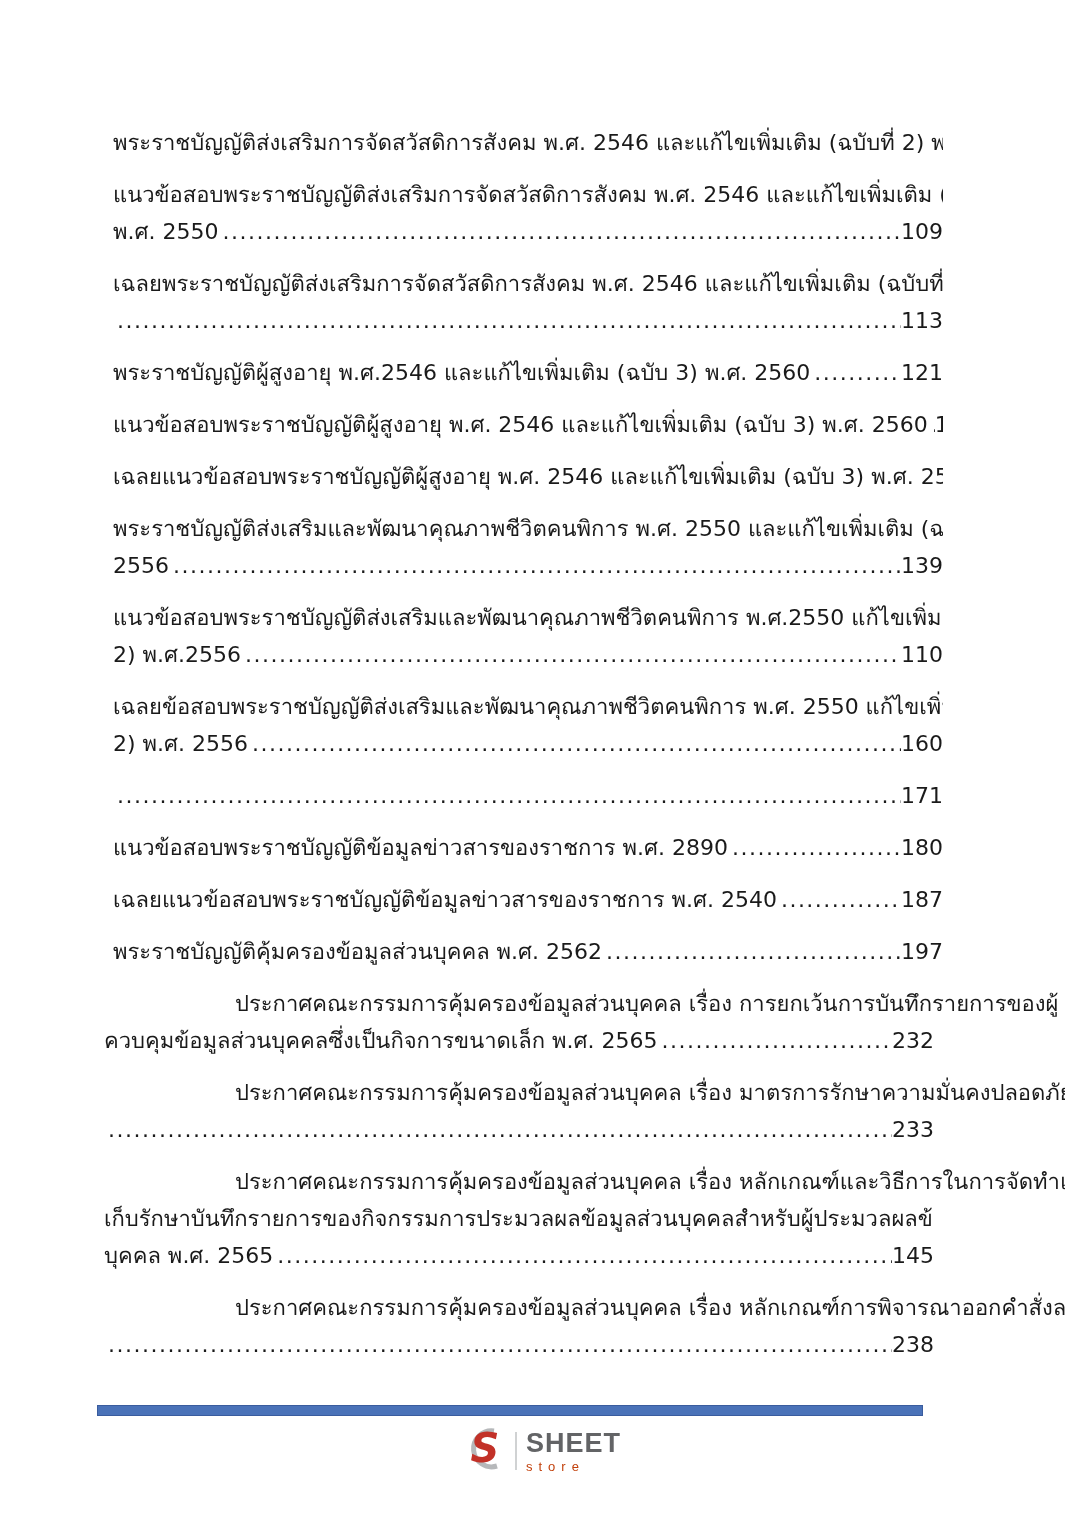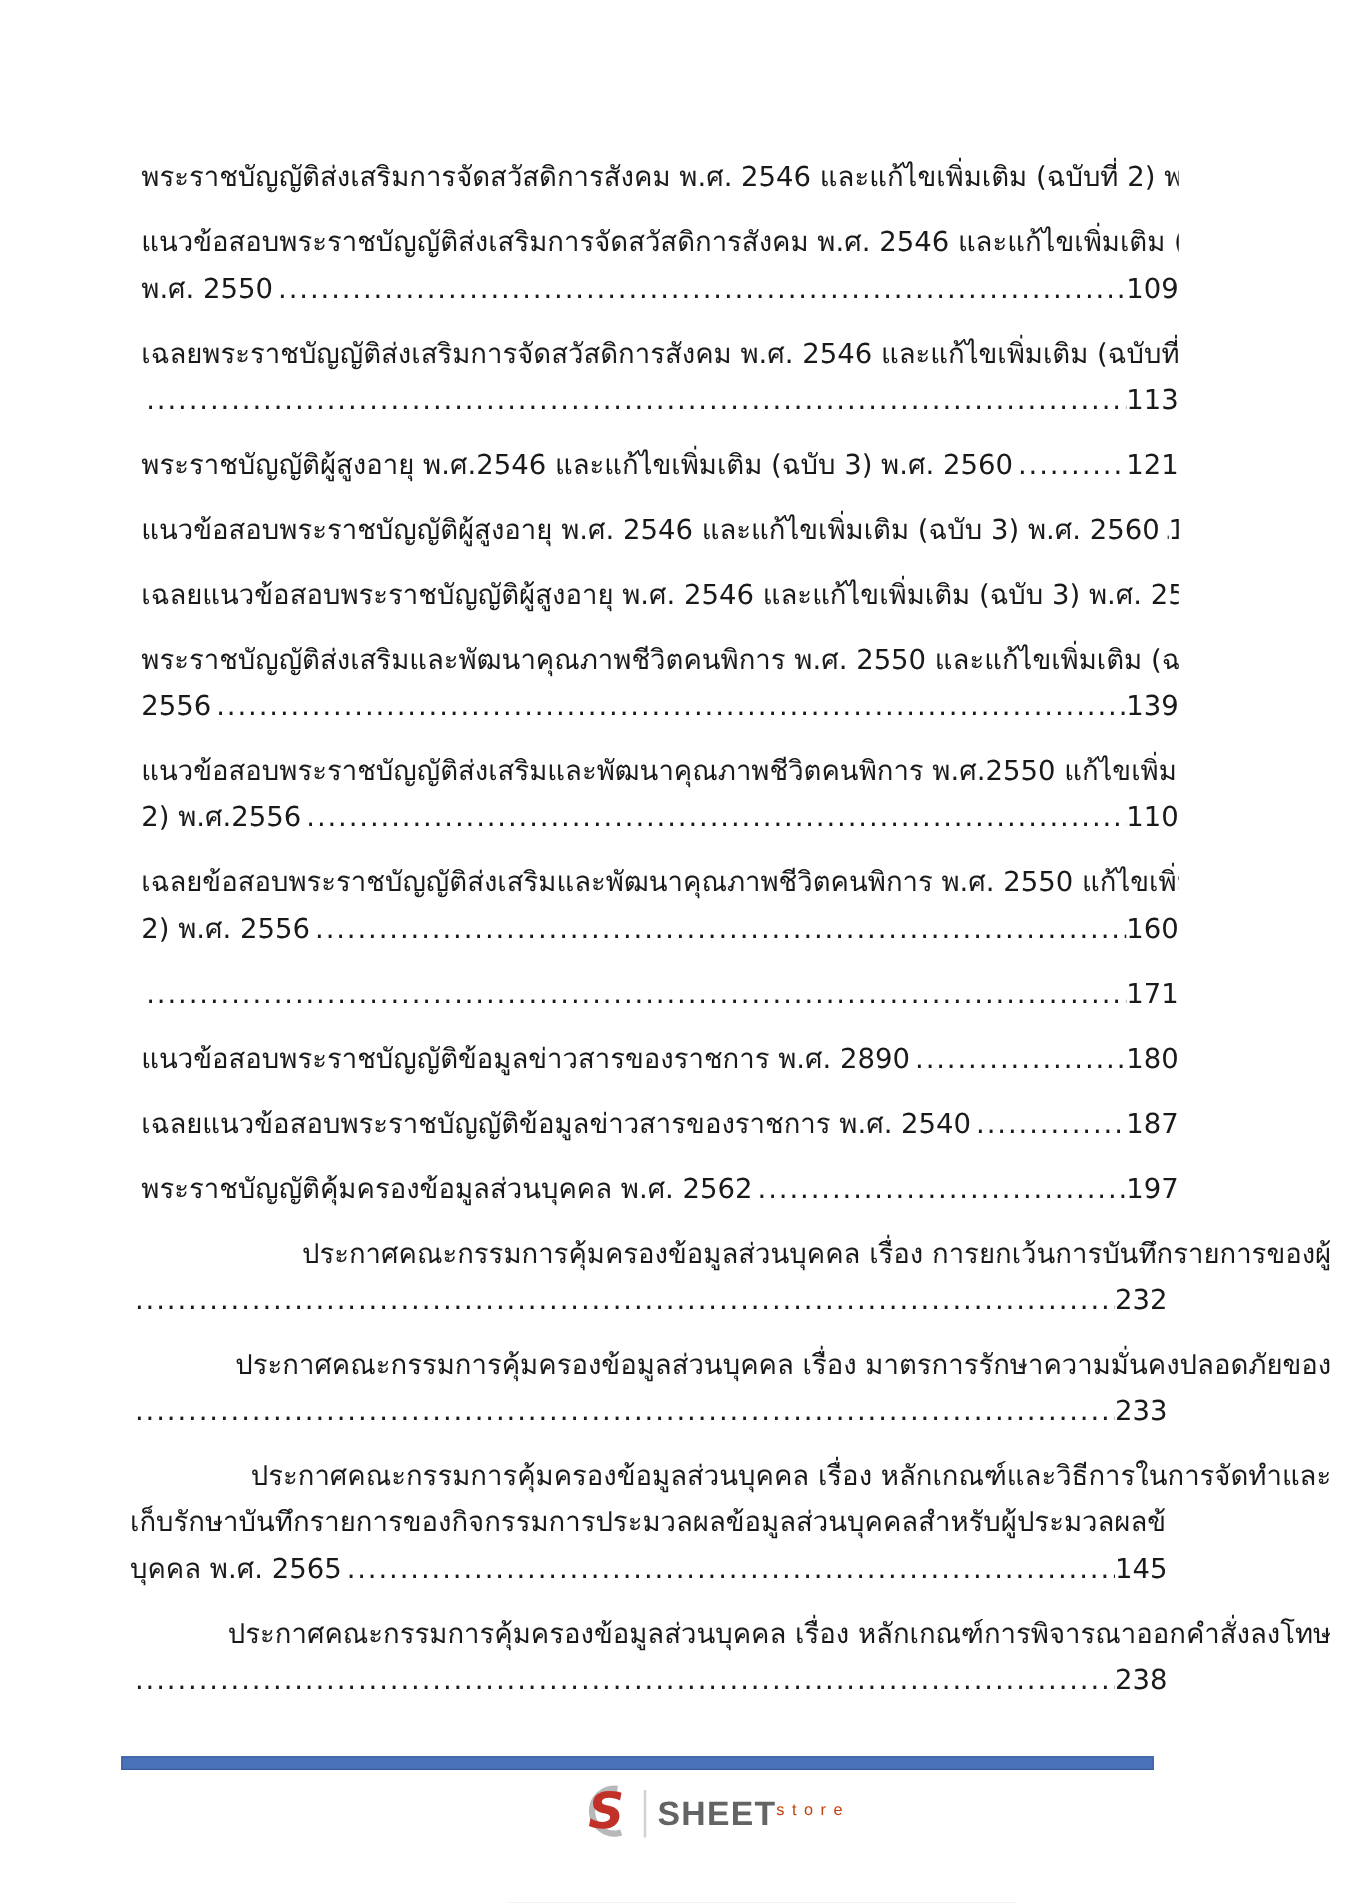--- a/index.html
+++ b/index.html
@@ -33,21 +33,21 @@
     flex: 1 1 auto;
     min-width: 0;
     overflow: hidden;
     white-space: nowrap;
     letter-spacing: 1.5px;
     padding: 0 3px 0 4px;
   }
   .pg { flex: 0 0 auto; }
   
   .sub .line { margin-left: -9px; }
-  .sub .line.first { padding-left: 131px; justify-content: flex-end; }
+  .sub .line.first { padding-left: 131px; }
 
   .footer-bar {
     position: absolute;
     left: 97px;
     top: 1405px;
     width: 826px;
     height: 11px;
     background: #4a72b8;
     border: 1px solid #3a5c9e;
     box-sizing: border-box;
@@ -59,21 +59,21 @@
     display: flex;
     align-items: center;
   }
   .logo-mark { width: 46px; height: 46px; }
   .logo-divider {
     width: 2px;
     height: 38px;
     background: #d0d2d3;
     margin: 0 9px 0 7px;
   }
-  .brand { display: flex; flex-direction: row; justify-content: space-between; }
+  .brand { display: flex; flex-direction: column; justify-content: space-between; }
   .brand-name {
     font-family: "Liberation Sans", "DejaVu Sans", sans-serif;
     font-size: 27px;
     font-weight: bold;
     letter-spacing: 1px;
     color: #636466;
     line-height: 1;
   }
   .brand-sub {
     font-family: "Liberation Sans", "DejaVu Sans", sans-serif;
@@ -189,20 +189,21 @@
           <span class="t">พระราชบัญญัติคุ้มครองข้อมูลส่วนบุคคล พ.ศ. 2562</span>
           <span class="dots">............................................................................................................................................................................................................................................................................................................</span>
           <span class="pg">197</span>
         </div>
       </div>
       <div class="entry sub">
         <div class="line first">
           <span class="t">ประกาศคณะกรรมการคุ้มครองข้อมูลส่วนบุคคล เรื่อง การยกเว้นการบันทึกรายการของผู้</span>
         </div>
         <div class="line">
+          <span class="t">ควบคุมข้อมูลส่วนบุคคลซึ่งเป็นกิจการขนาดเล็ก พ.ศ. 2565</span>
           <span class="dots">............................................................................................................................................................................................................................................................................................................</span>
           <span class="pg">232</span>
         </div>
       </div>
       <div class="entry sub">
         <div class="line first">
           <span class="t">ประกาศคณะกรรมการคุ้มครองข้อมูลส่วนบุคคล เรื่อง มาตรการรักษาความมั่นคงปลอดภัยของ</span>
         </div>
         <div class="line">
           <span class="dots">............................................................................................................................................................................................................................................................................................................</span>

